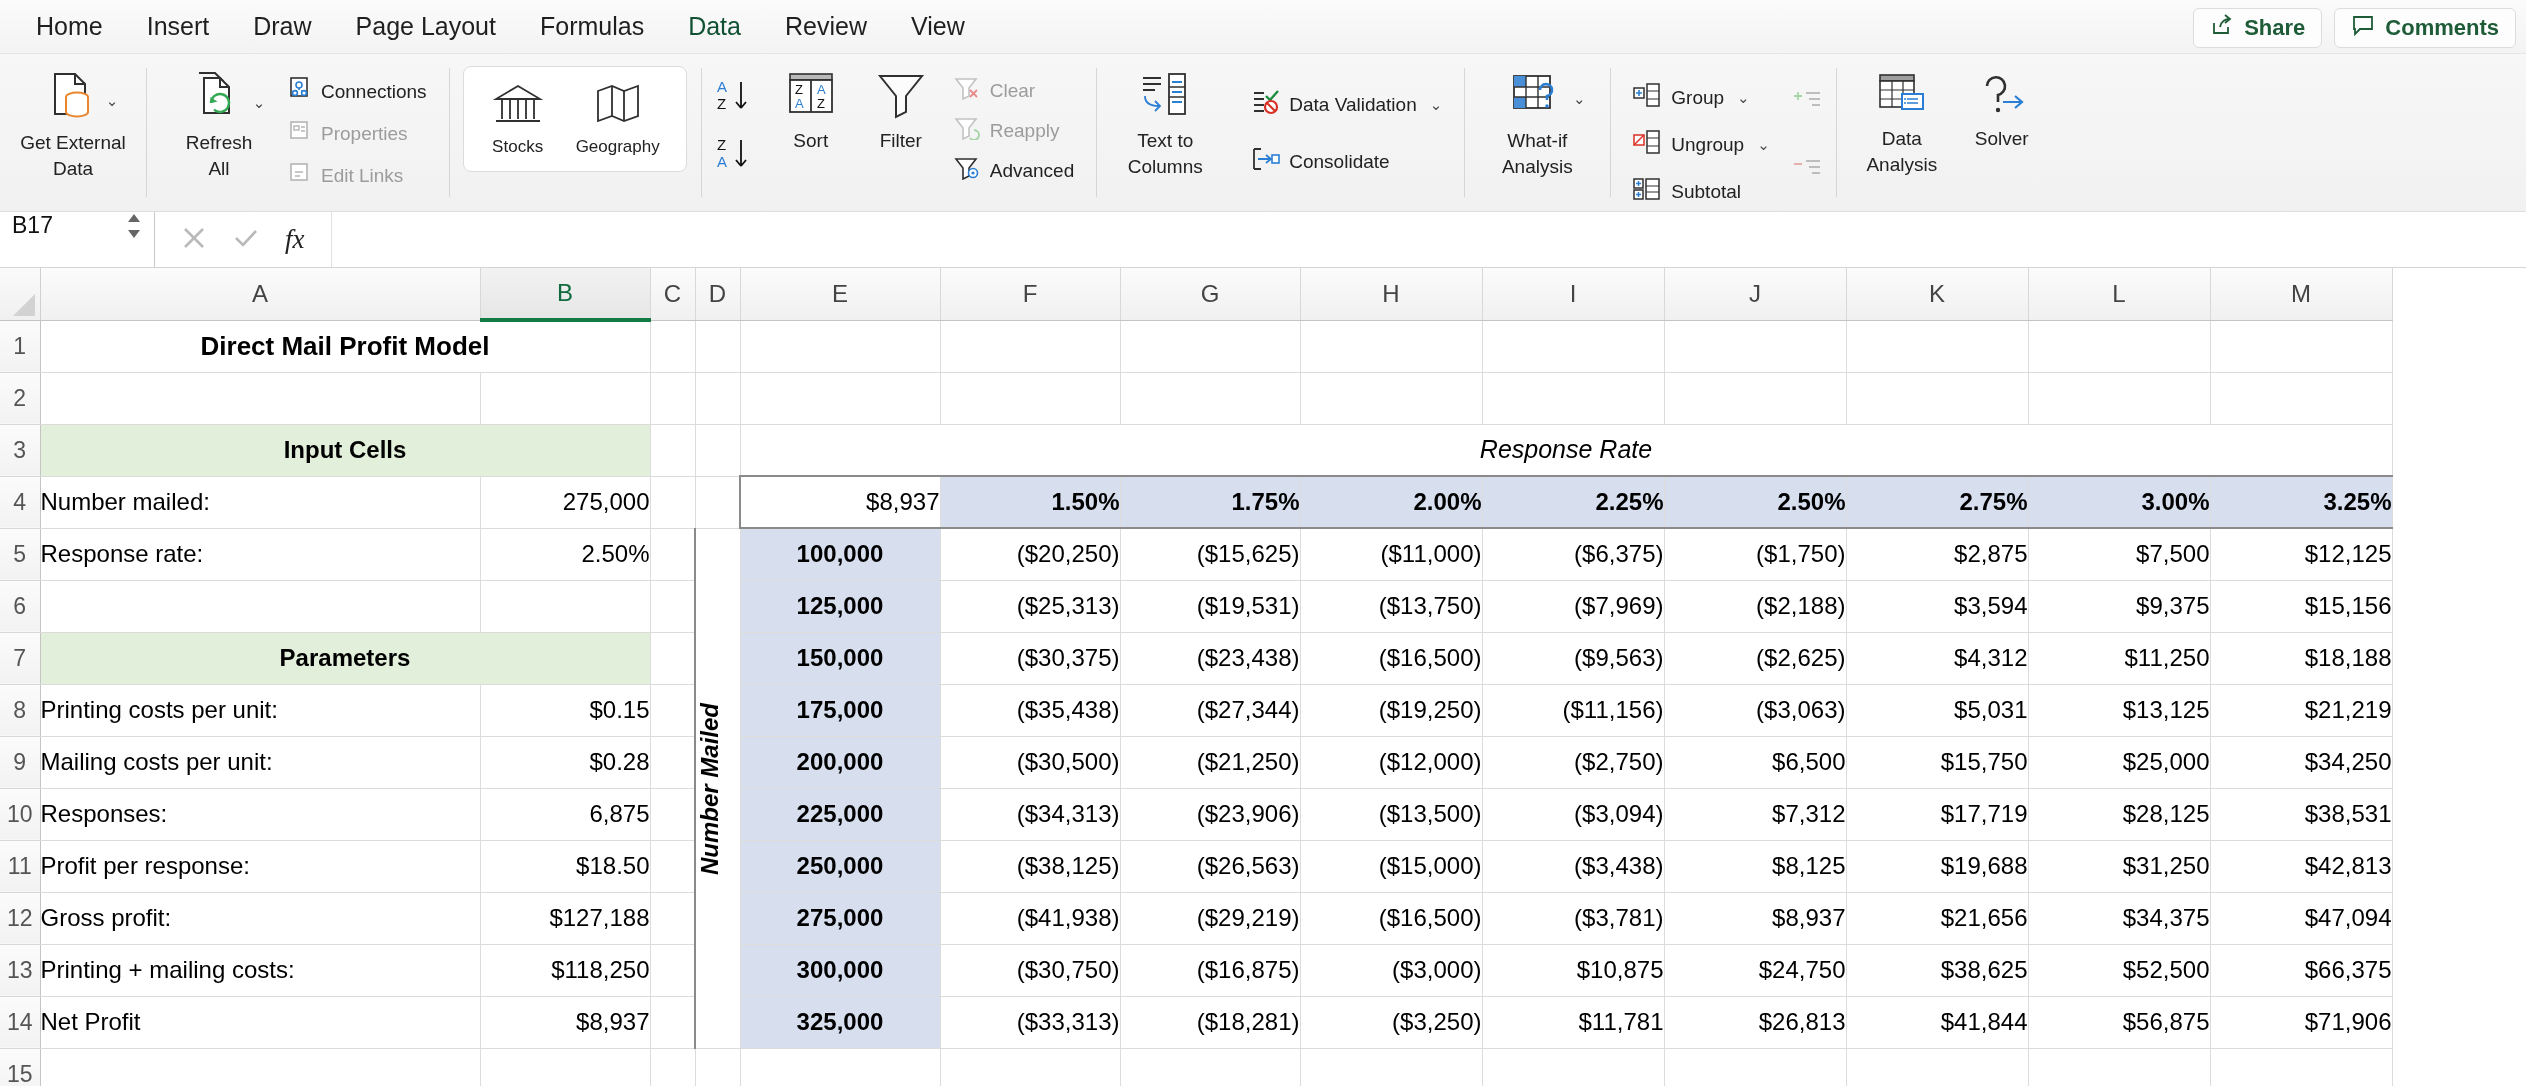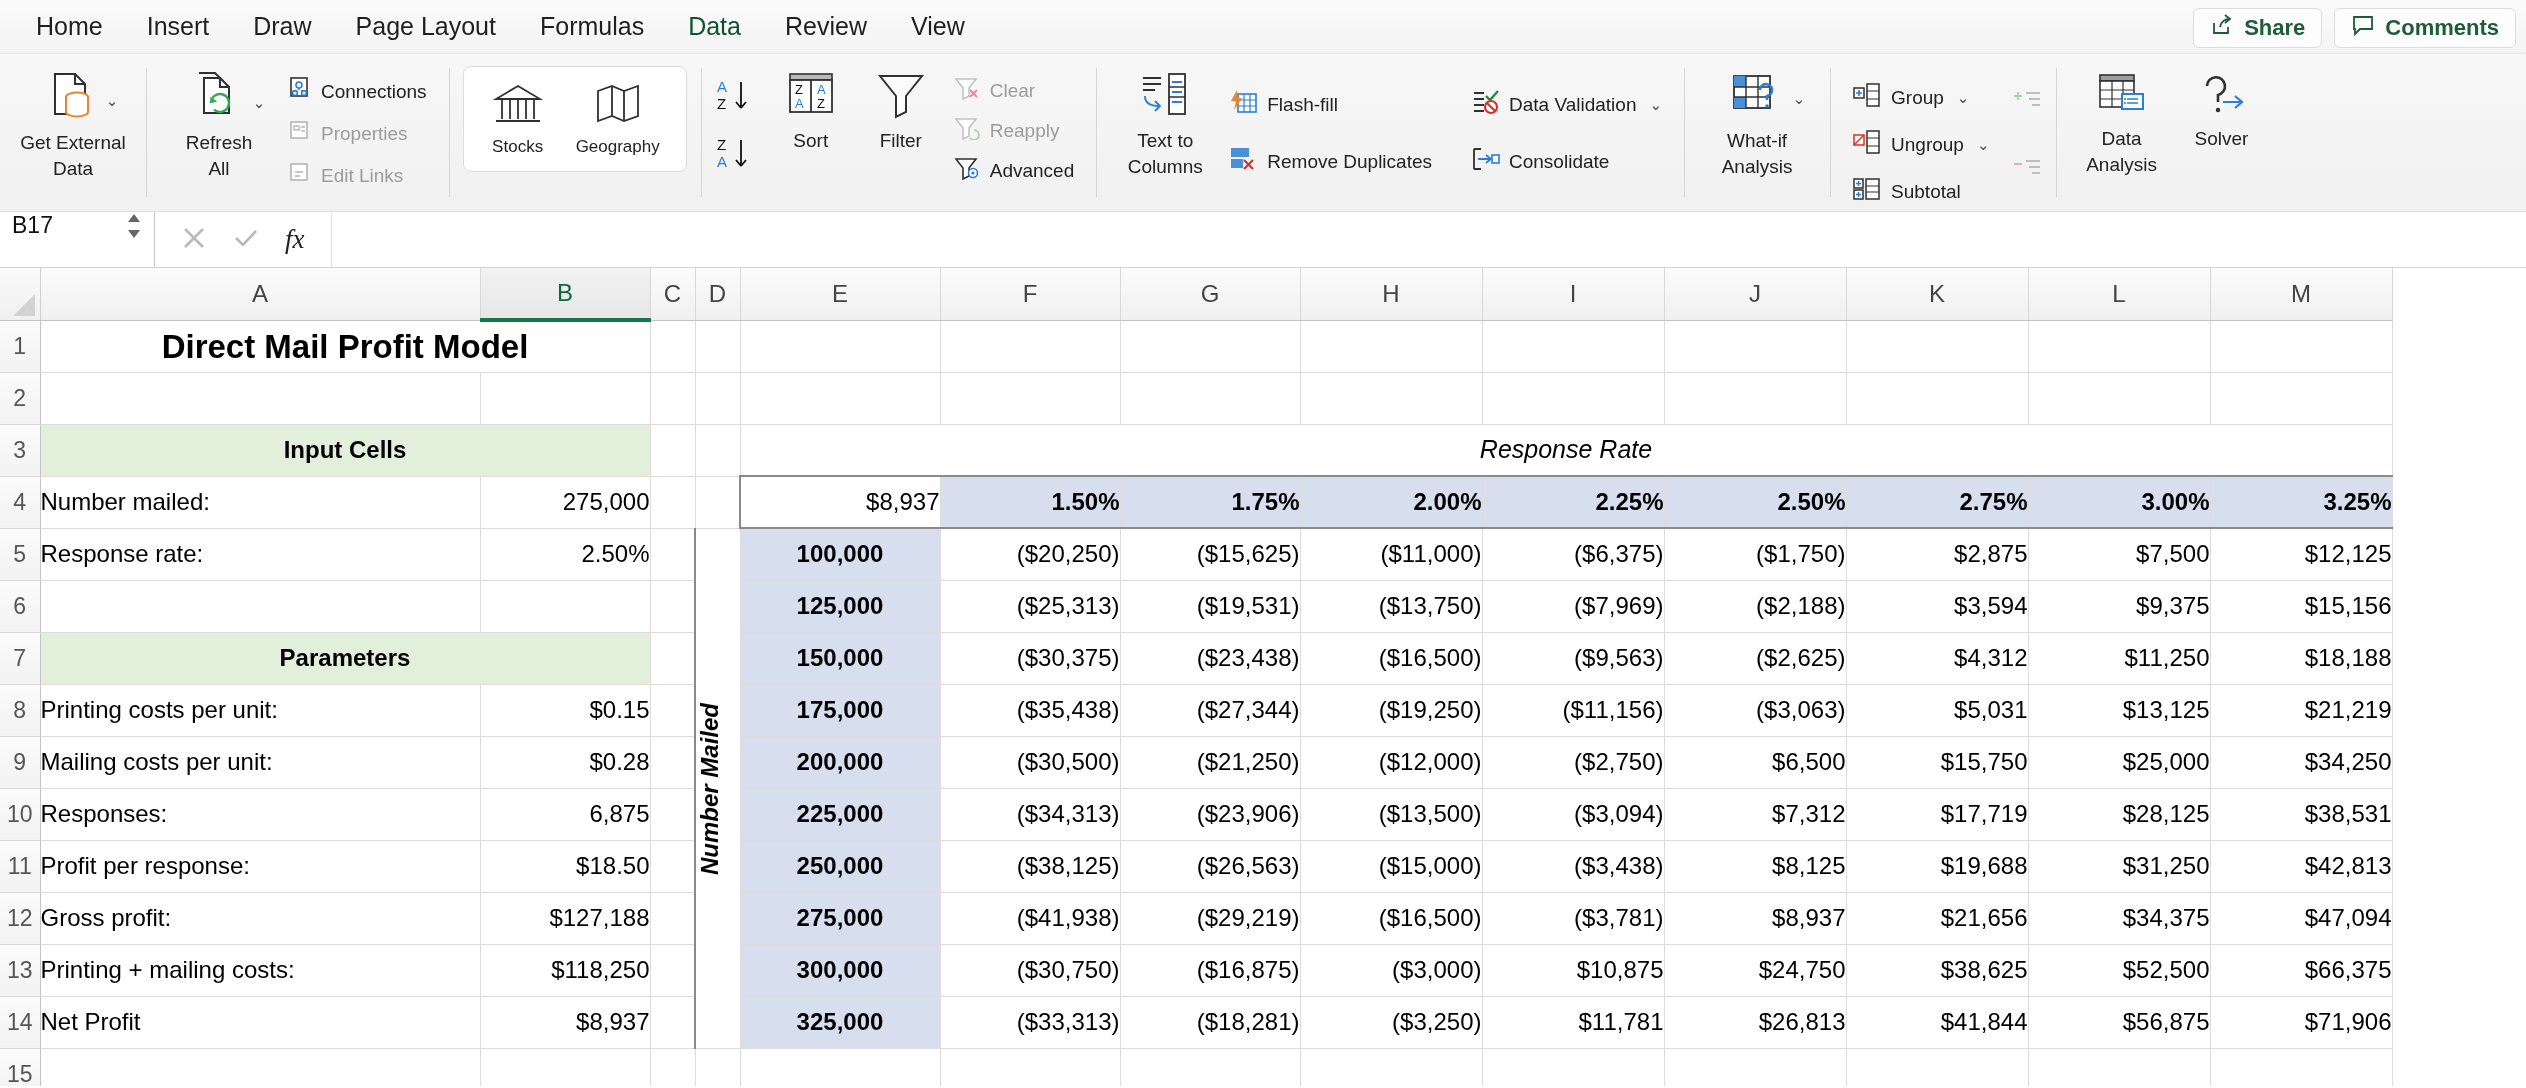--- a/index.html
+++ b/index.html
@@ -353,42 +353,20 @@
           <path d="M6 8h18M6 14h18M6 20h12" stroke="#303030" stroke-width="1.8"></path>
           <path d="M8 26c0 8 6 10 14 10" stroke="#2a7fd4" stroke-width="1.8" fill="none"></path>
           <path d="M18 31l5 5-5 5" stroke="#2a7fd4" stroke-width="1.8" fill="none"></path>
           <rect x="32" y="4" width="16" height="40" stroke="#303030" stroke-width="1.8" fill="#fff"></rect>
           <path d="M35 12h10M35 22h10M35 32h10" stroke="#2a7fd4" stroke-width="1.8"></path>
           <path d="M32 17h16M32 27h16" stroke="#303030" stroke-width="1.4"></path>
         </svg>
       </span>
       <span class="lbl">Text to</span>
       <span class="lbl">Columns</span>
-    </div>
-    <div class="col2" style="padding-top:22px;gap:16px;">
-      <div class="smallitem">
-        <span>
-          <svg width="30" height="28" viewBox="0 0 30 28" fill="none">
-            <rect x="10" y="6" width="18" height="18" stroke="#2a7fd4" stroke-width="1.6" fill="#fff"></rect>
-            <path d="M10 12h18M10 18h18M16 6v18M22 6v18" stroke="#2a7fd4" stroke-width="1.2"></path>
-            <path d="M9 2l-6 11h5l-2 9 8-12H9z" fill="#e8852d"></path>
-          </svg>
-        </span>
-        <span>Flash-fill</span>
-      </div>
-      <div class="smallitem">
-        <span>
-          <svg width="30" height="28" viewBox="0 0 30 28" fill="none">
-            <rect x="3" y="3" width="18" height="9" fill="#4a90d9"></rect>
-            <rect x="3" y="14" width="12" height="9" fill="#4a90d9"></rect>
-            <path d="M16 15l9 9M25 15l-9 9" stroke="#d93025" stroke-width="2.2"></path>
-          </svg>
-        </span>
-        <span>Remove Duplicates</span>
-      </div>
     </div>
     <div class="col2" style="padding-top:22px;gap:16px;margin-left:22px;">
       <div class="smallitem">
         <span>
           <svg width="30" height="28" viewBox="0 0 30 28" fill="none">
             <path d="M4 5h10M4 11h10M4 17h10M4 23h10" stroke="#303030" stroke-width="1.8"></path>
             <path d="M16 8l4 4 8-9" stroke="#1e8e3e" stroke-width="2.4" fill="none"></path>
             <circle cx="21" cy="19" r="6" stroke="#d93025" stroke-width="2.2" fill="#fff"></circle>
             <path d="M17 15l8 8" stroke="#d93025" stroke-width="2.2"></path>
           </svg>
@@ -570,21 +548,21 @@
     <th class="colhead">H</th>
     <th class="colhead">I</th>
     <th class="colhead">J</th>
     <th class="colhead">K</th>
     <th class="colhead">L</th>
     <th class="colhead">M</th>
   </tr>
 
   <tr>
     <td class="rowhead">1</td>
-    <td class="cell c b" colspan="2" style="font-size:33px;">Direct Mail Profit Model</td>
+    <td class="cell c b" colspan="2" style="font-size:26px;">Direct Mail Profit Model</td>
     <td class="cell"></td>
     <td class="cell"></td>
     <td class="cell"></td>
     <td class="cell"></td>
     <td class="cell"></td>
     <td class="cell"></td>
     <td class="cell"></td>
     <td class="cell"></td>
     <td class="cell"></td>
     <td class="cell"></td>

